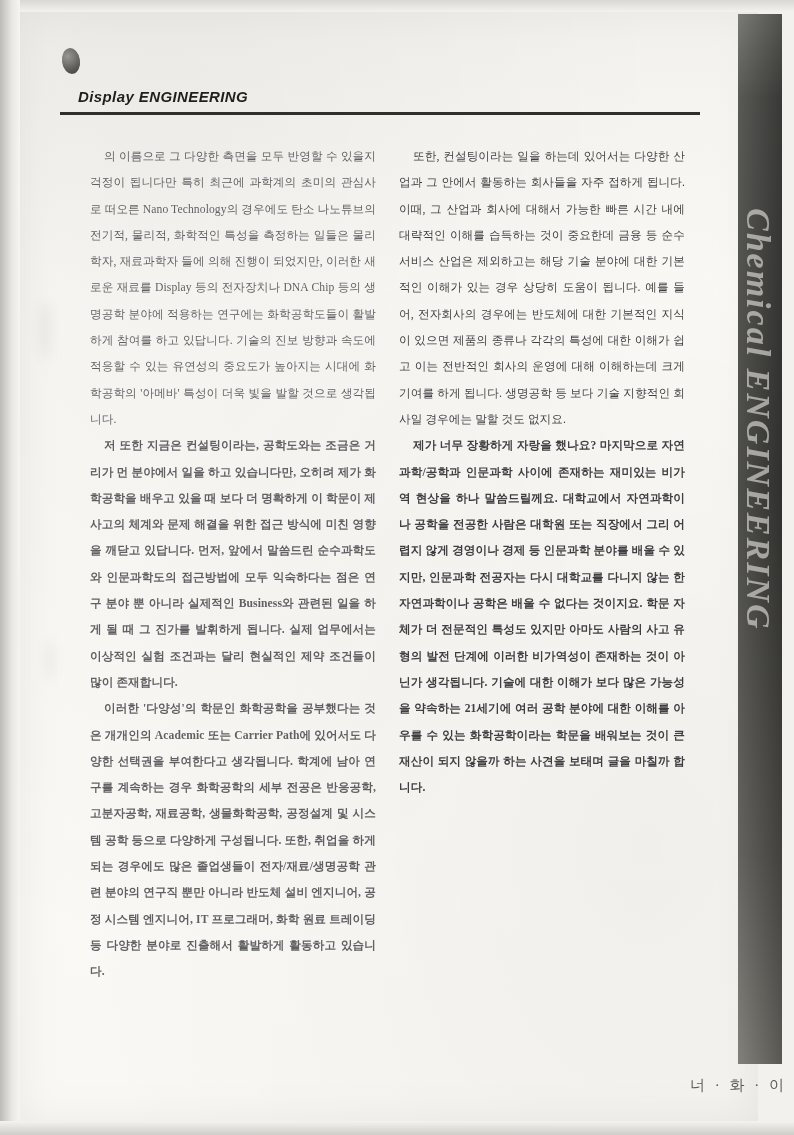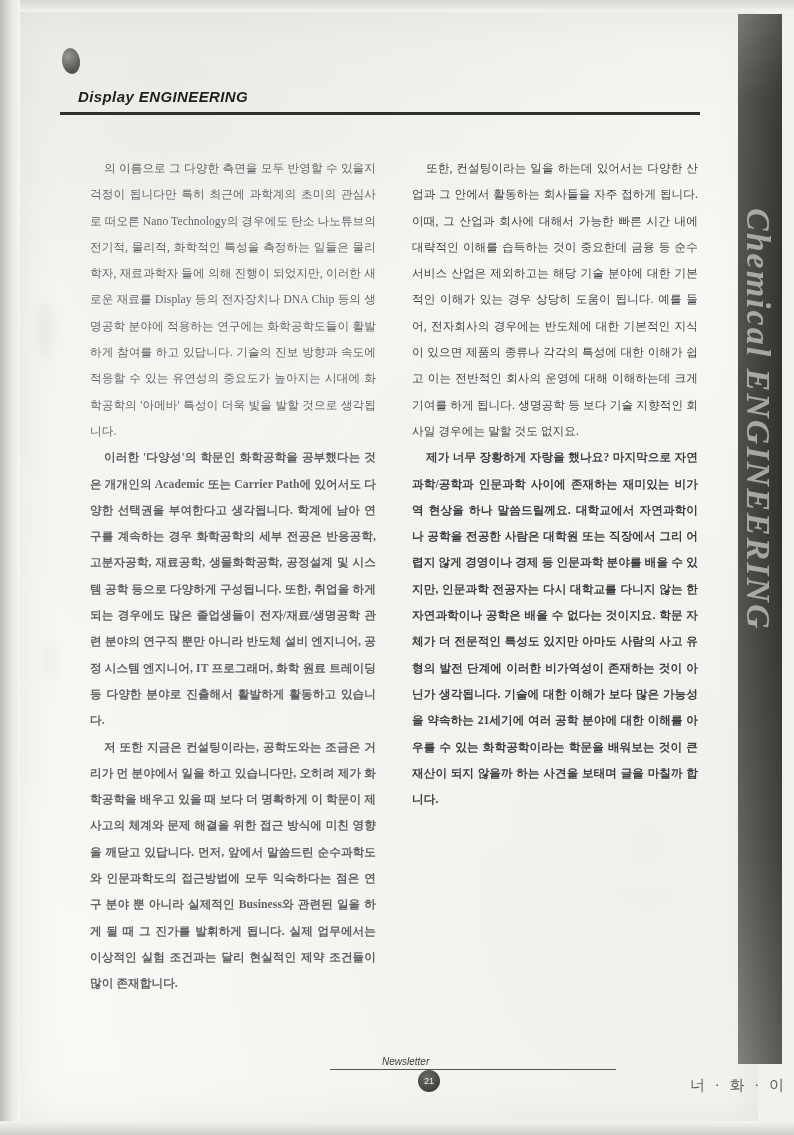--- a/index.html
+++ b/index.html
@@ -122,24 +122,24 @@
     height: 26px;
     border-radius: 50%;
     background: radial-gradient(circle at 35% 30%, #8a8984, #3a3a38 70%, #2b2b29);
     opacity: 0.85;
     transform: rotate(-8deg);
   }
   
   .cols {
     position: absolute;
     left: 90px;
-    top: 156px;
+    top: 144px;
     width: 608px;
     display: flex;
-    gap: 36px;
+    gap: 23px;
   }
   .col {
     width: 286px;
   }
   .col p {
     margin: 0 0 0 0;
     text-indent: 14px;
     font-family: "Liberation Serif", serif;
     font-size: 11.6px;
     line-height: 26.3px;
@@ -234,32 +234,27 @@
   <div class="logo-dot"></div>
 
   <div class="masthead">
     <span>Display</span><span class="light"> ENGINEERING</span>
   </div>
   <div class="header-rule"></div>
 
   <div class="cols">
     <div class="col faded">
       <p>의 이름으로 그 다양한 측면을 모두 반영할 수 있을지 걱정이 됩니다만 특히 최근에 과학계의 초미의 관심사로 떠오른 Nano Technology의 경우에도 탄소 나노튜브의 전기적, 물리적, 화학적인 특성을 측정하는 일들은 물리학자, 재료과학자 들에 의해 진행이 되었지만, 이러한 새로운 재료를 Display 등의 전자장치나 DNA Chip 등의 생명공학 분야에 적용하는 연구에는 화학공학도들이 활발하게 참여를 하고 있답니다. 기술의 진보 방향과 속도에 적응할 수 있는 유연성의 중요도가 높아지는 시대에 화학공학의 '아메바' 특성이 더욱 빛을 발할 것으로 생각됩니다.</p>
+      <p>저 또한 지금은 컨설팅이라는, 공학도와는 조금은 거리가 먼 분야에서 일을 하고 있습니다만, 오히려 제가 화학공학을 배우고 있을 때 보다 더 명확하게 이 학문이 제 사고의 체계와 문제 해결을 위한 접근 방식에 미친 영향을 깨닫고 있답니다. 먼저, 앞에서 말씀드린 순수과학도와 인문과학도의 접근방법에 모두 익숙하다는 점은 연구 분야 뿐 아니라 실제적인 Business와 관련된 일을 하게 될 때 그 진가를 발휘하게 됩니다. 실제 업무에서는 이상적인 실험 조건과는 달리 현실적인 제약 조건들이 많이 존재합니다.</p>
       <p>이러한 '다양성'의 학문인 화학공학을 공부했다는 것은 개개인의 Academic 또는 Carrier Path에 있어서도 다양한 선택권을 부여한다고 생각됩니다. 학계에 남아 연구를 계속하는 경우 화학공학의 세부 전공은 반응공학, 고분자공학, 재료공학, 생물화학공학, 공정설계 및 시스템 공학 등으로 다양하게 구성됩니다. 또한, 취업을 하게 되는 경우에도 많은 졸업생들이 전자/재료/생명공학 관련 분야의 연구직 뿐만 아니라 반도체 설비 엔지니어, 공정 시스템 엔지니어, IT 프로그래머, 화학 원료 트레이딩 등 다양한 분야로 진출해서 활발하게 활동하고 있습니다.</p>
-      <p>저 또한 지금은 컨설팅이라는, 공학도와는 조금은 거리가 먼 분야에서 일을 하고 있습니다만, 오히려 제가 화학공학을 배우고 있을 때 보다 더 명확하게 이 학문이 제 사고의 체계와 문제 해결을 위한 접근 방식에 미친 영향을 깨닫고 있답니다. 먼저, 앞에서 말씀드린 순수과학도와 인문과학도의 접근방법에 모두 익숙하다는 점은 연구 분야 뿐 아니라 실제적인 Business와 관련된 일을 하게 될 때 그 진가를 발휘하게 됩니다. 실제 업무에서는 이상적인 실험 조건과는 달리 현실적인 제약 조건들이 많이 존재합니다.</p>
     </div>
     <div class="col">
       <p>또한, 컨설팅이라는 일을 하는데 있어서는 다양한 산업과 그 안에서 활동하는 회사들을 자주 접하게 됩니다. 이때, 그 산업과 회사에 대해서 가능한 빠른 시간 내에 대략적인 이해를 습득하는 것이 중요한데 금융 등 순수 서비스 산업은 제외하고는 해당 기술 분야에 대한 기본적인 이해가 있는 경우 상당히 도움이 됩니다. 예를 들어, 전자회사의 경우에는 반도체에 대한 기본적인 지식이 있으면 제품의 종류나 각각의 특성에 대한 이해가 쉽고 이는 전반적인 회사의 운영에 대해 이해하는데 크게 기여를 하게 됩니다. 생명공학 등 보다 기술 지향적인 회사일 경우에는 말할 것도 없지요.</p>
       <p>제가 너무 장황하게 자랑을 했나요? 마지막으로 자연과학/공학과 인문과학 사이에 존재하는 재미있는 비가역 현상을 하나 말씀드릴께요. 대학교에서 자연과학이나 공학을 전공한 사람은 대학원 또는 직장에서 그리 어렵지 않게 경영이나 경제 등 인문과학 분야를 배울 수 있지만, 인문과학 전공자는 다시 대학교를 다니지 않는 한 자연과학이나 공학은 배울 수 없다는 것이지요. 학문 자체가 더 전문적인 특성도 있지만 아마도 사람의 사고 유형의 발전 단계에 이러한 비가역성이 존재하는 것이 아닌가 생각됩니다. 기술에 대한 이해가 보다 많은 가능성을 약속하는 21세기에 여러 공학 분야에 대한 이해를 아우를 수 있는 화학공학이라는 학문을 배워보는 것이 큰 재산이 되지 않을까 하는 사견을 보태며 글을 마칠까 합니다.</p>
     </div>
   </div>
 
-  <div class="footer">
-    <div class="footer-label">Newsletter</div>
-    <div class="footer-rule"></div>
-    <div class="page-badge">21</div>
-  </div>
 
   <div class="footer-korean">너 · 화 · 이</div>
 
   <div class="smudge" style="left:40px; top:300px; width:10px; height:60px;"></div>
   <div class="smudge" style="left:46px; top:640px; width:8px; height:40px;"></div>
 </div>
 
 </body></html>

